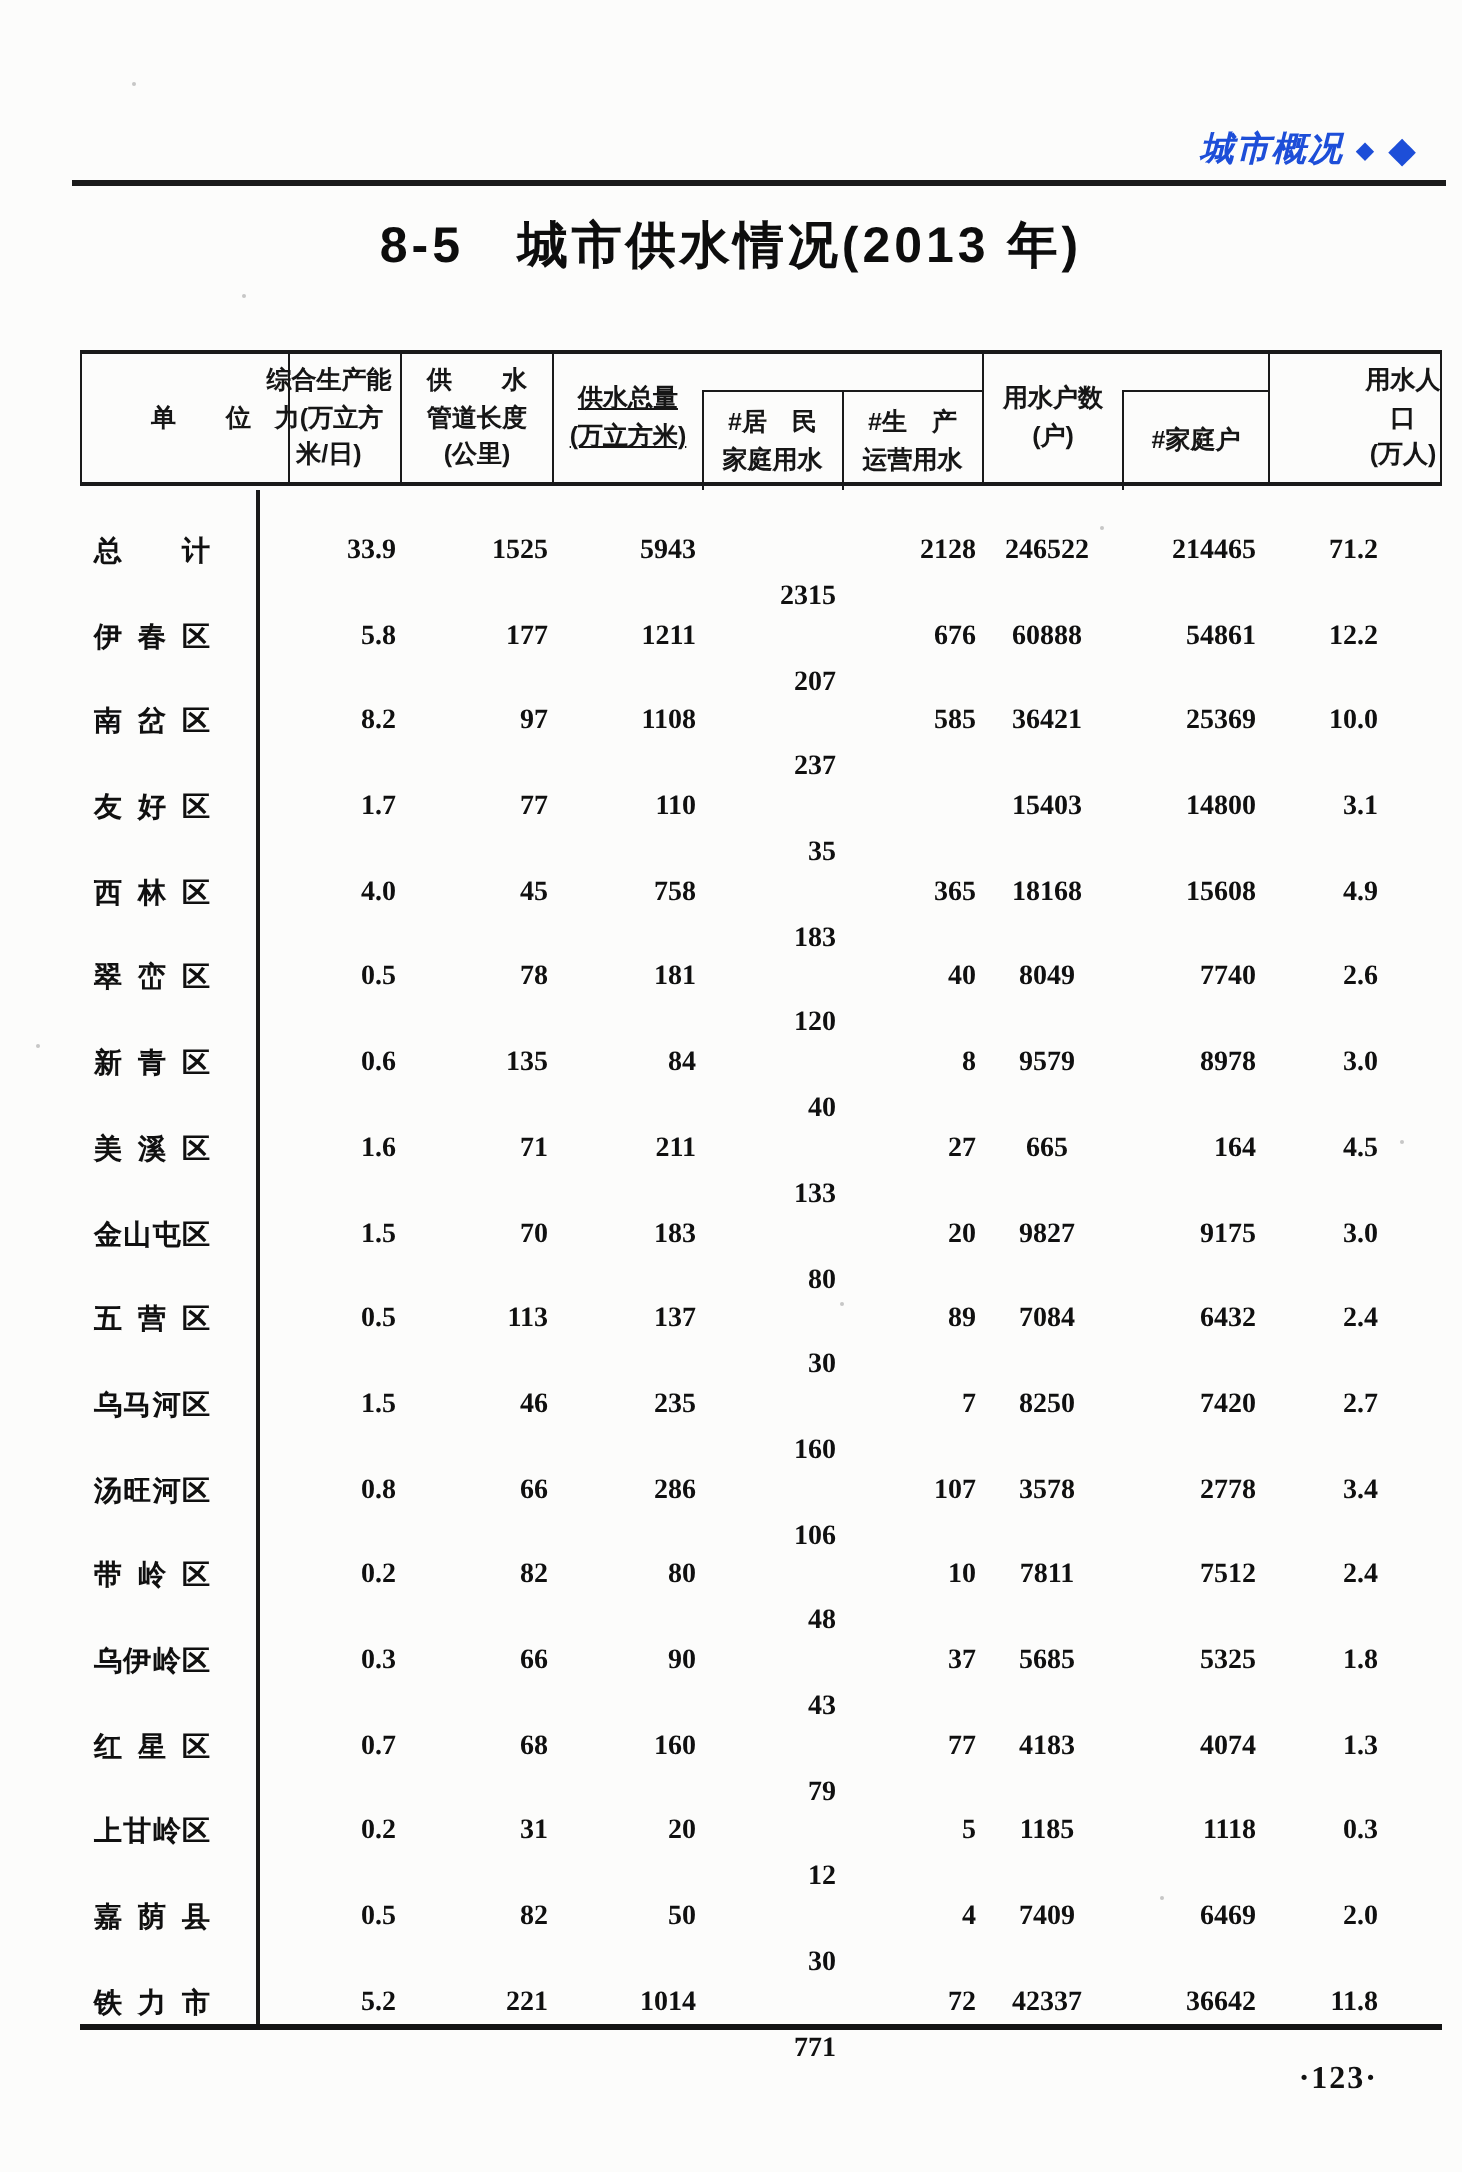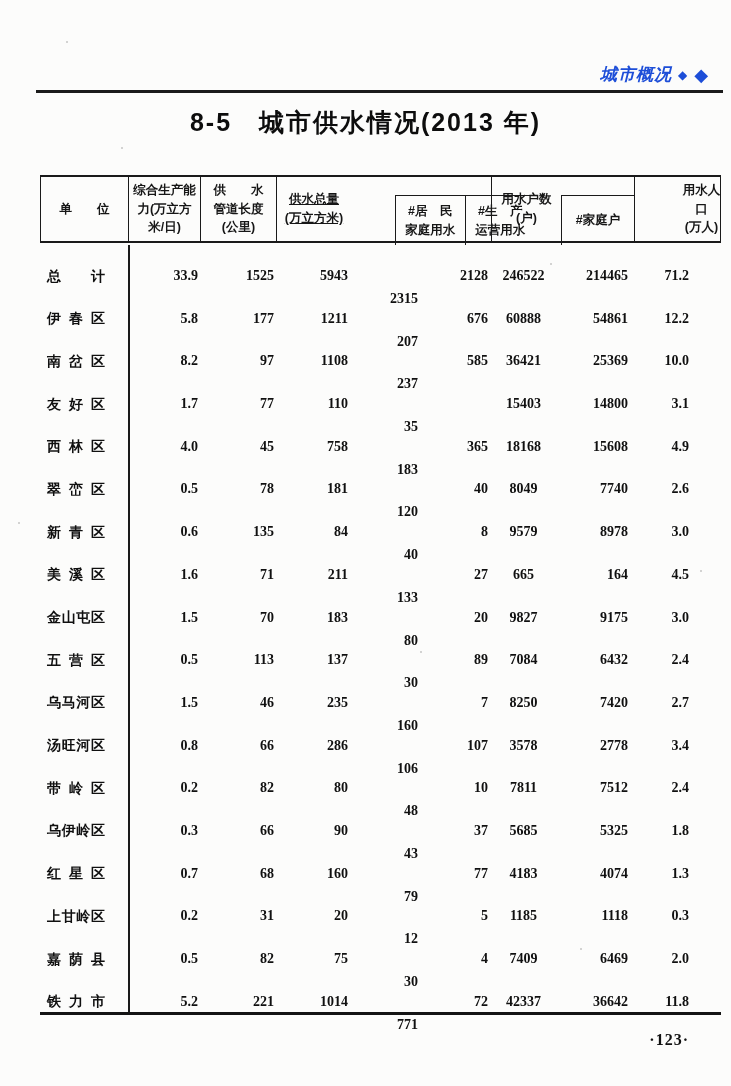--- a/index.html
+++ b/index.html
@@ -52,31 +52,30 @@
     border-bottom: 2px solid #1a1a1a;
     border-left: 1px solid #1a1a1a;
     border-right: 1px solid #1a1a1a;
     font-size: 12.5px; font-weight: bold; line-height: 1.5;
   }
   .hcell {
     position: absolute; top: 0; height: 100%;
     display: flex; align-items: center; justify-content: center;
     text-align: center; white-space: pre-line;
   }
-  .hc-unit       { left: 0;    width: 88px; border-right: 1px solid #1a1a1a; }
+  .hc-unit       { left: 16px;    width: 88px; border-right: 1px solid #1a1a1a; }
   .hc-capacity   { left: 88px; width: 72px; border-right: 1px solid #1a1a1a; }
   .hc-pipeline   { left: 160px; width: 76px; border-right: 1px solid #1a1a1a; }
   .hc-total      { left: 236px; width: 74px; text-decoration: underline; }
   .hc-users      { left: 450px; width: 70px; border-left: 1px solid #1a1a1a; }
   .hc-population { left: 593px; width: 88px; border-left: 1px solid #1a1a1a; padding-left: 46px; }
   .inset-a {
     position: absolute; left: 310px; top: 18px; width: 140px; height: 50px;
     border-left: 1px solid #1a1a1a; border-top: 1px solid #1a1a1a;
     display: flex;
-    margin-left: 44px;
   }
   .inset-a .sub {
     flex: 1 1 50%;
     display: flex; align-items: center; justify-content: center;
     text-align: center; white-space: pre-line;
   }
   .inset-a .sub:first-child { border-right: 1px solid #1a1a1a; }
   .inset-b {
     position: absolute; left: 520px; top: 18px; width: 73px; height: 50px;
     border-left: 1px solid #1a1a1a; border-top: 1px solid #1a1a1a;
@@ -386,21 +385,21 @@
     <div class="cell-num">1185</div>
     <div class="cell-num">1118</div>
     <div class="cell-num">0.3</div>
   </div>
       <div class="trow">
     <div class="cell-label">
       <span class="row-label-text">嘉荫县</span>
     </div>
     <div class="cell-num">0.5</div>
     <div class="cell-num">82</div>
-    <div class="cell-num">75</div>
+    <div class="cell-num">50</div>
     <div class="cell-num">30</div>
     <div class="cell-num">4</div>
     <div class="cell-num">7409</div>
     <div class="cell-num">6469</div>
     <div class="cell-num">2.0</div>
   </div>
       <div class="trow">
     <div class="cell-label">
       <span class="row-label-text">铁力市</span>
     </div>

